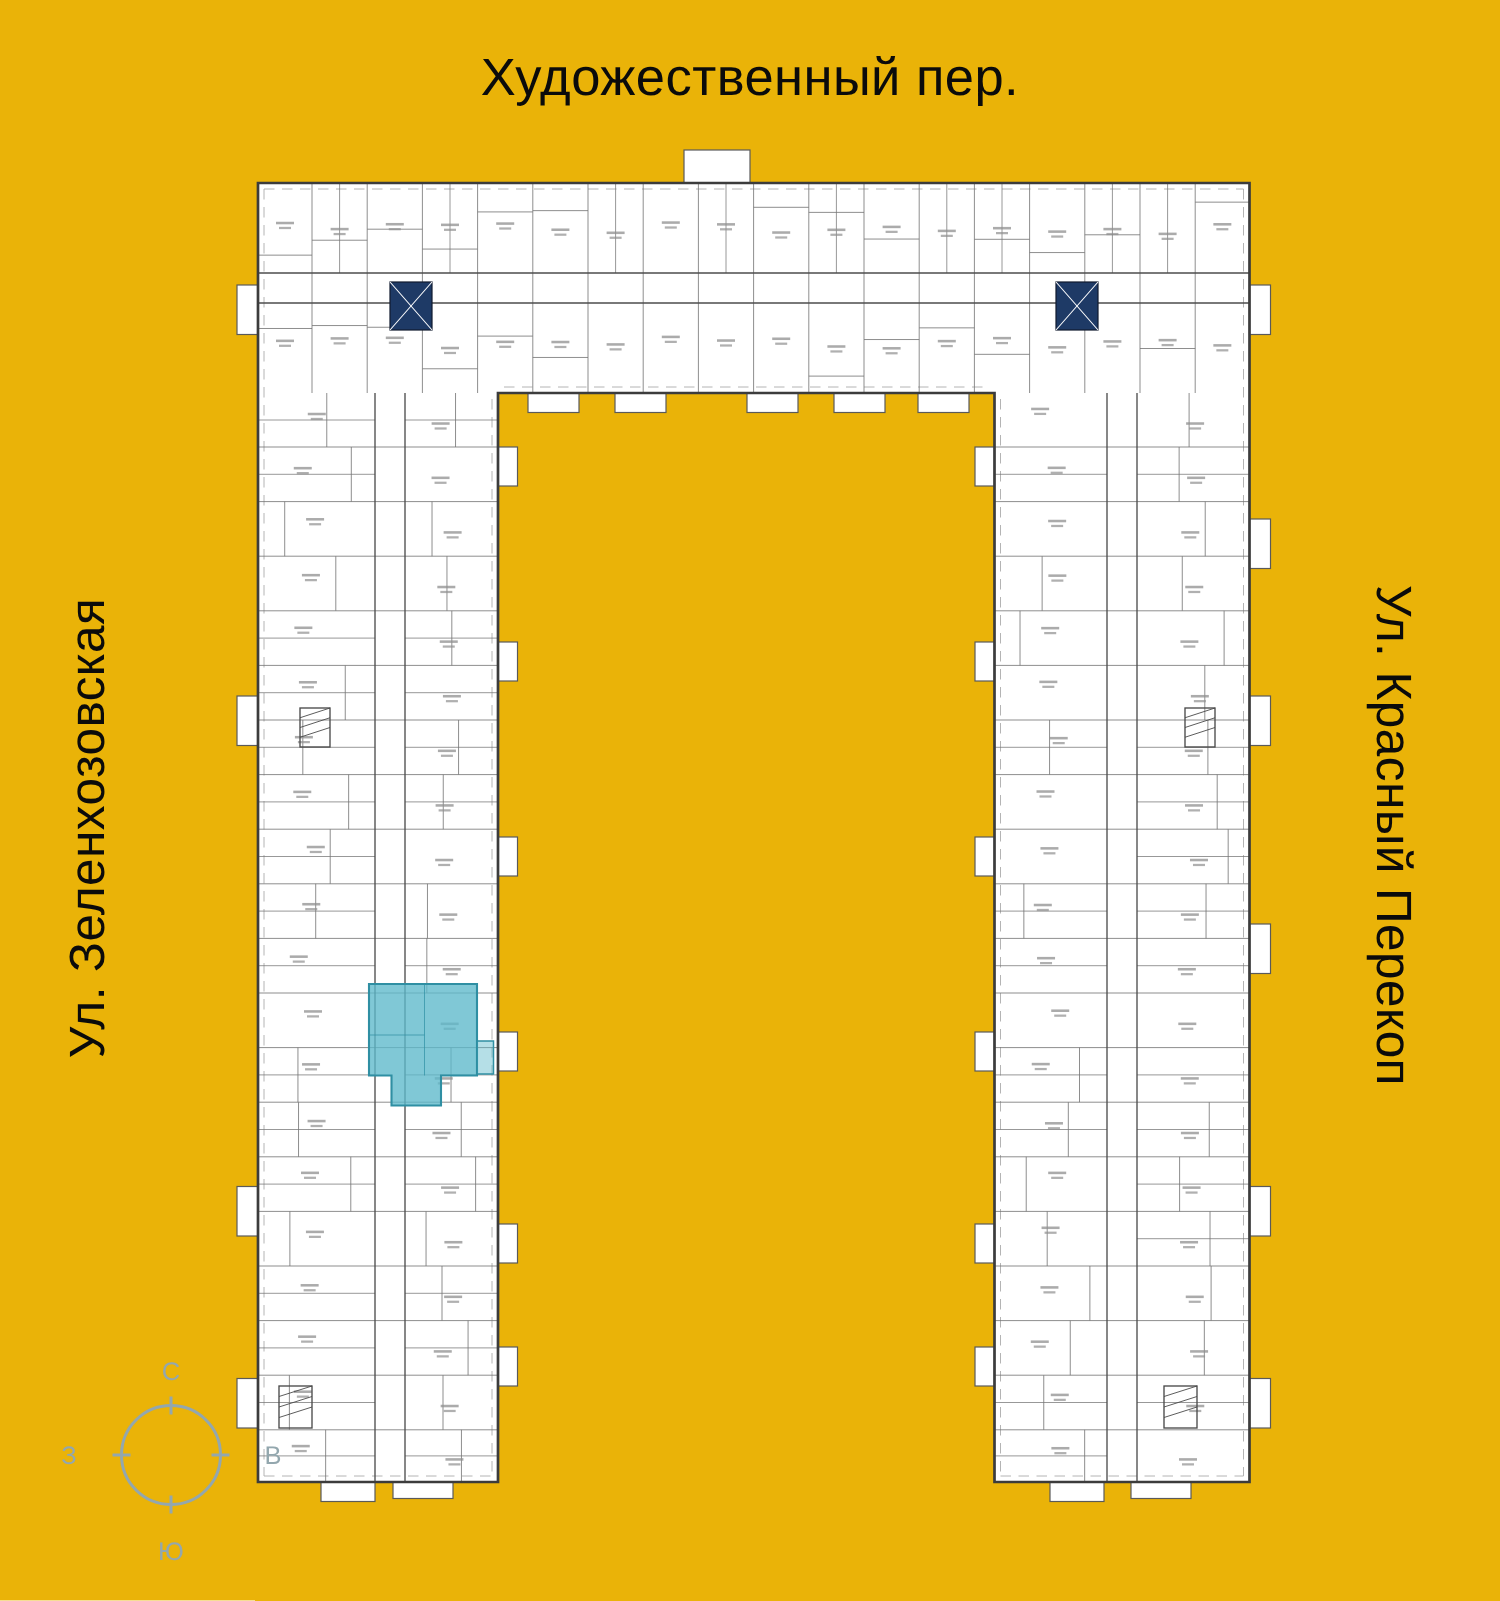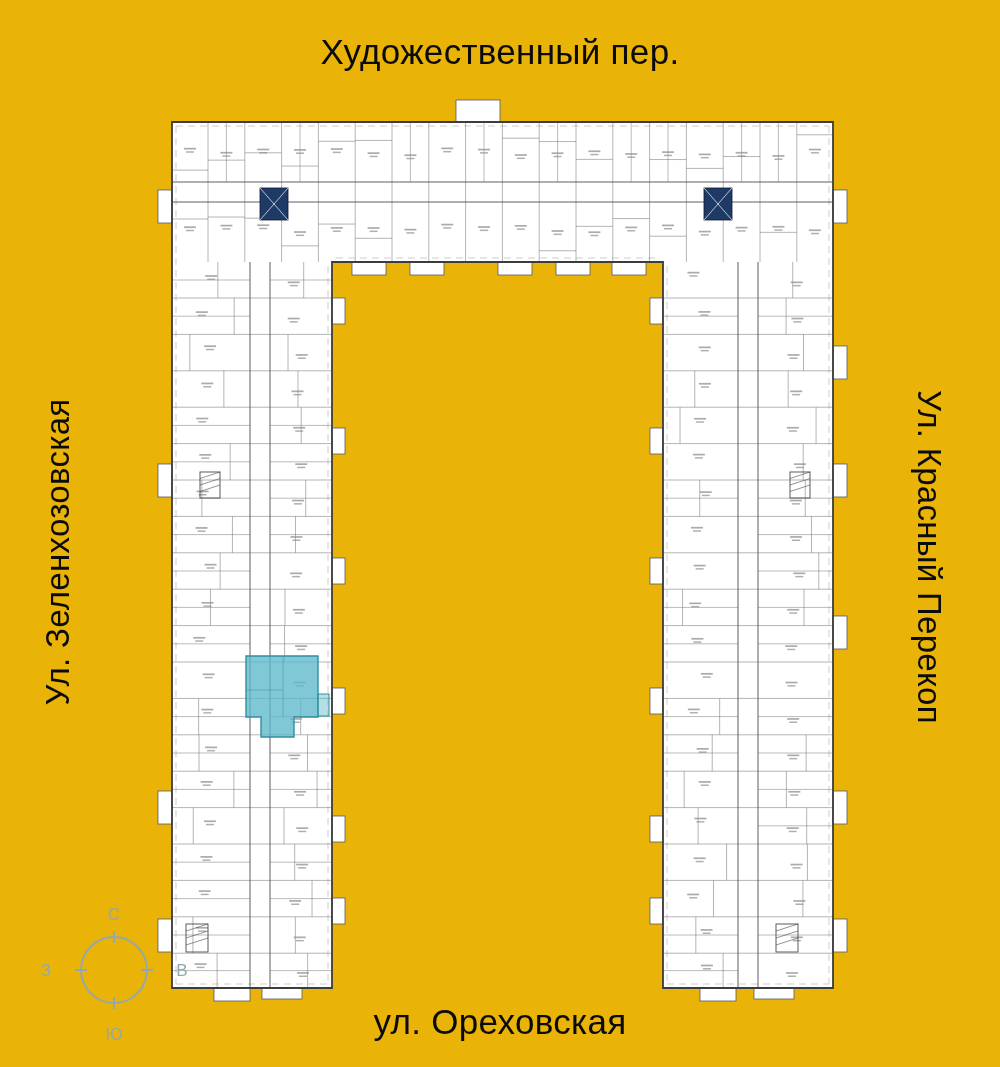--- a/index.html
+++ b/index.html
@@ -35,21 +35,20 @@
   }
 </style>
 </head>
 <body>
 
 <div class="stage">
 
   <div class="street street-top">Художественный пер.</div>
   <div class="street street-left">Ул. Зеленхозовская</div>
   <div class="street street-right">Ул. Красный Перекоп</div>
-  <div class="street street-bottom">ул. Ореховская</div>
 
   <svg id="plan" width="1000" height="1067" viewBox="0 0 1000 1067">
       <g>
         <path d="M172,122 H833 V988 H663 V262 H332 V988 H172 Z" fill="#ffffff" stroke="none"></path>
       </g>
       <g>
         <line x1="176" y1="126" x2="176" y2="984" stroke="#ababab" stroke-width="0.6" stroke-dasharray="7 5"></line>
         <line x1="829" y1="126" x2="829" y2="984" stroke="#ababab" stroke-width="0.6" stroke-dasharray="7 5"></line>
         <line x1="176" y1="126" x2="829" y2="126" stroke="#ababab" stroke-width="0.6" stroke-dasharray="7 5"></line>
         <line x1="328" y1="266" x2="328" y2="984" stroke="#ababab" stroke-width="0.6" stroke-dasharray="7 5"></line>

